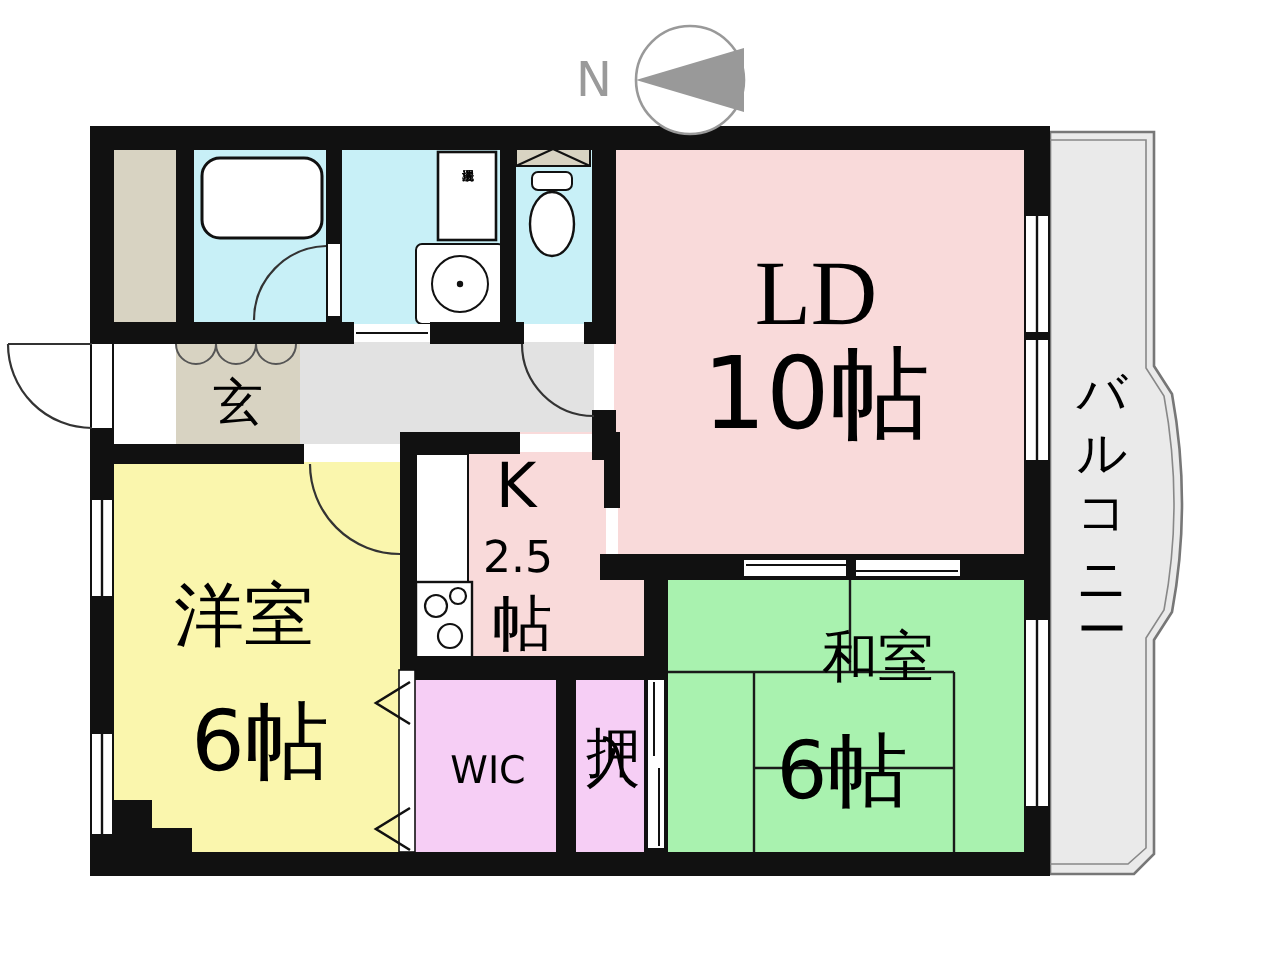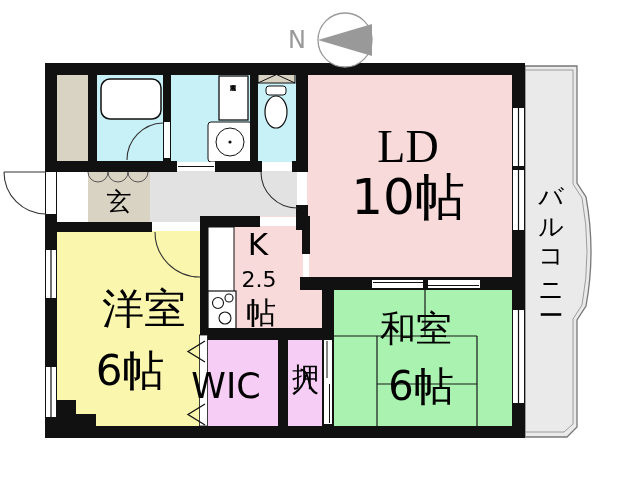--- a/index.html
+++ b/index.html
@@ -155,31 +155,31 @@
     <circle cx="345" cy="40" r="27" fill="#fff" stroke="#999" stroke-width="1.3"></circle>
     <polygon points="318,40 372,24 372,56" fill="#999"></polygon>
   </g>
 </svg>
 
   <div class="lbl n-lbl" style="left:297px;top:40px;font-size:24px;">N</div>
 
   <div class="lbl" style="left:408px;top:147px;font-size:46px;font-family:Liberation Serif, serif;">LD</div>
   <div class="lbl" style="left:408px;top:197px;font-size:50px;">10帖</div>
 
-  <div class="lbl" style="left:144px;top:309px;font-size:42px;">洋室</div>
+  <div class="lbl" style="left:122px;top:309px;font-size:35px;">洋室</div>
   <div class="lbl" style="left:130px;top:371px;font-size:42px;">6帖</div>
 
-  <div class="lbl" style="left:416px;top:329px;font-size:36px;">和室</div>
+  <div class="lbl" style="left:439px;top:329px;font-size:28px;">和室</div>
   <div class="lbl" style="left:421px;top:386px;font-size:40px;">6帖</div>
 
   <div class="lbl" style="left:258px;top:244px;font-size:31px;">K</div>
   <div class="lbl" style="left:259px;top:280px;font-size:22px;">2.5</div>
   <div class="lbl" style="left:261px;top:313px;font-size:30px;">帖</div>
 
-  <div class="lbl" style="left:226px;top:386px;font-size:35px;">WIC</div>
+  <div class="lbl" style="left:244px;top:386px;font-size:19px;">WIC</div>
 
   <div class="lbl vtext" style="left:306px;top:342px;font-size:27px;letter-spacing:3px;">押入</div>
 
   <div class="lbl" style="left:119px;top:201px;font-size:25px;">玄</div>
 
   <div class="lbl vtext" style="left:551px;top:168px;font-size:25px;letter-spacing:5px;">バルコニー</div>
 
   <div class="lbl vtext laundry-lbl" style="left:233px;top:80px;">洗濯機置場</div>
 </div>
 

